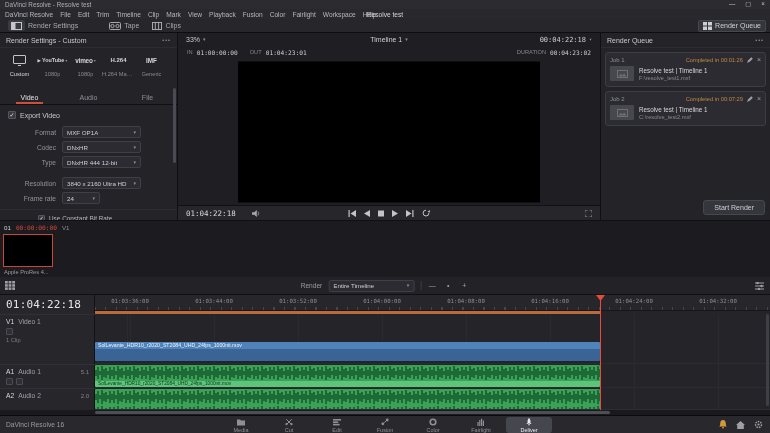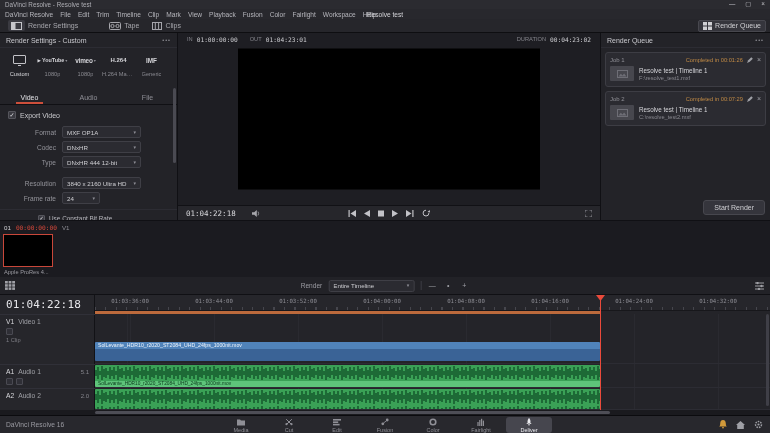--- a/index.html
+++ b/index.html
@@ -342,20 +342,34 @@
     </div>
     <div class="cbr-row">
       <span class="checkbox">✓</span>
       <span class="cbr-label">Use Constant Bit Rate</span>
     </div>
     <button class="add-btn">Add to Render Queue</button>
     <div class="lp-scroll"></div>
   </div>
 
   <div class="viewer">
+    <div class="viewer-top">
+      <span class="vt-group">
+        <span>33%</span>
+        <span class="chev">▾</span>
+      </span>
+      <span class="vt-group vt-center">
+        <span>Timeline 1</span>
+        <span class="chev">▾</span>
+      </span>
+      <span class="vt-group vt-right mono">
+        <span>00:04:22:18</span>
+        <span class="chev">▾</span>
+      </span>
+    </div>
     <div class="viewer-info">
       <span>IN</span>
       <span class="vi-val mono">01:00:00:00</span>
       <span class="vi-gap">OUT</span>
       <span class="vi-val mono">01:04:23:01</span>
       <span class="vi-right">
         <span>DURATION</span>
         <span class="vi-val mono">00:04:23:02</span>
       </span>
     </div>

